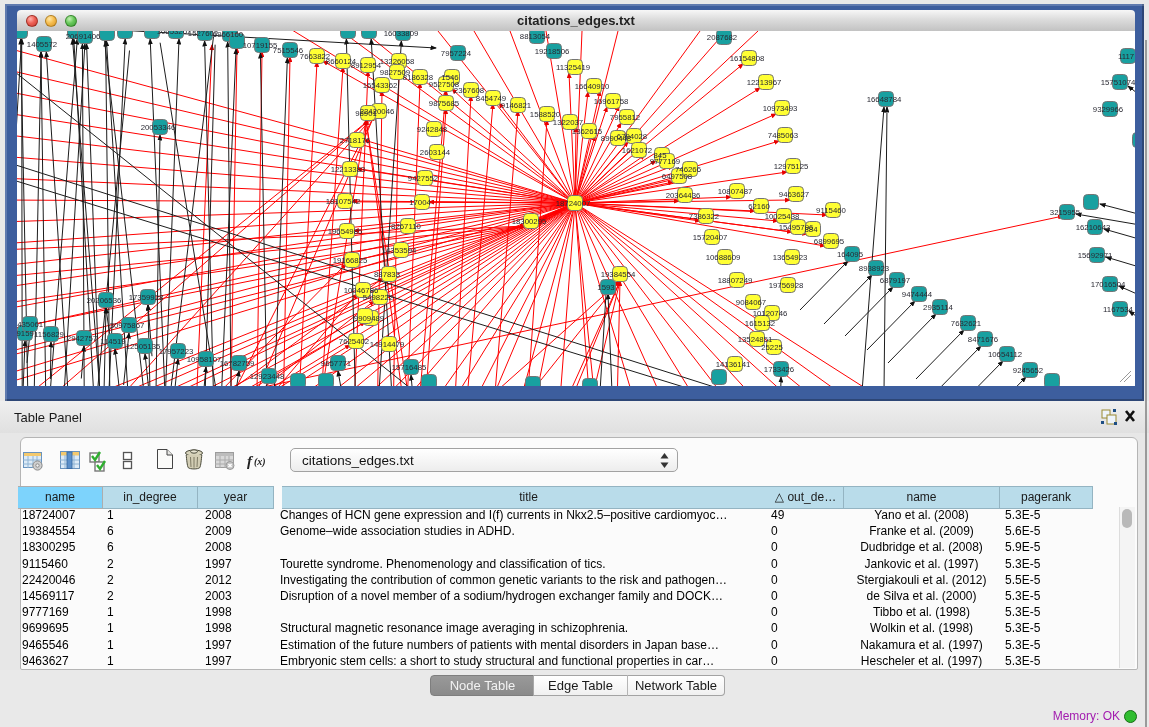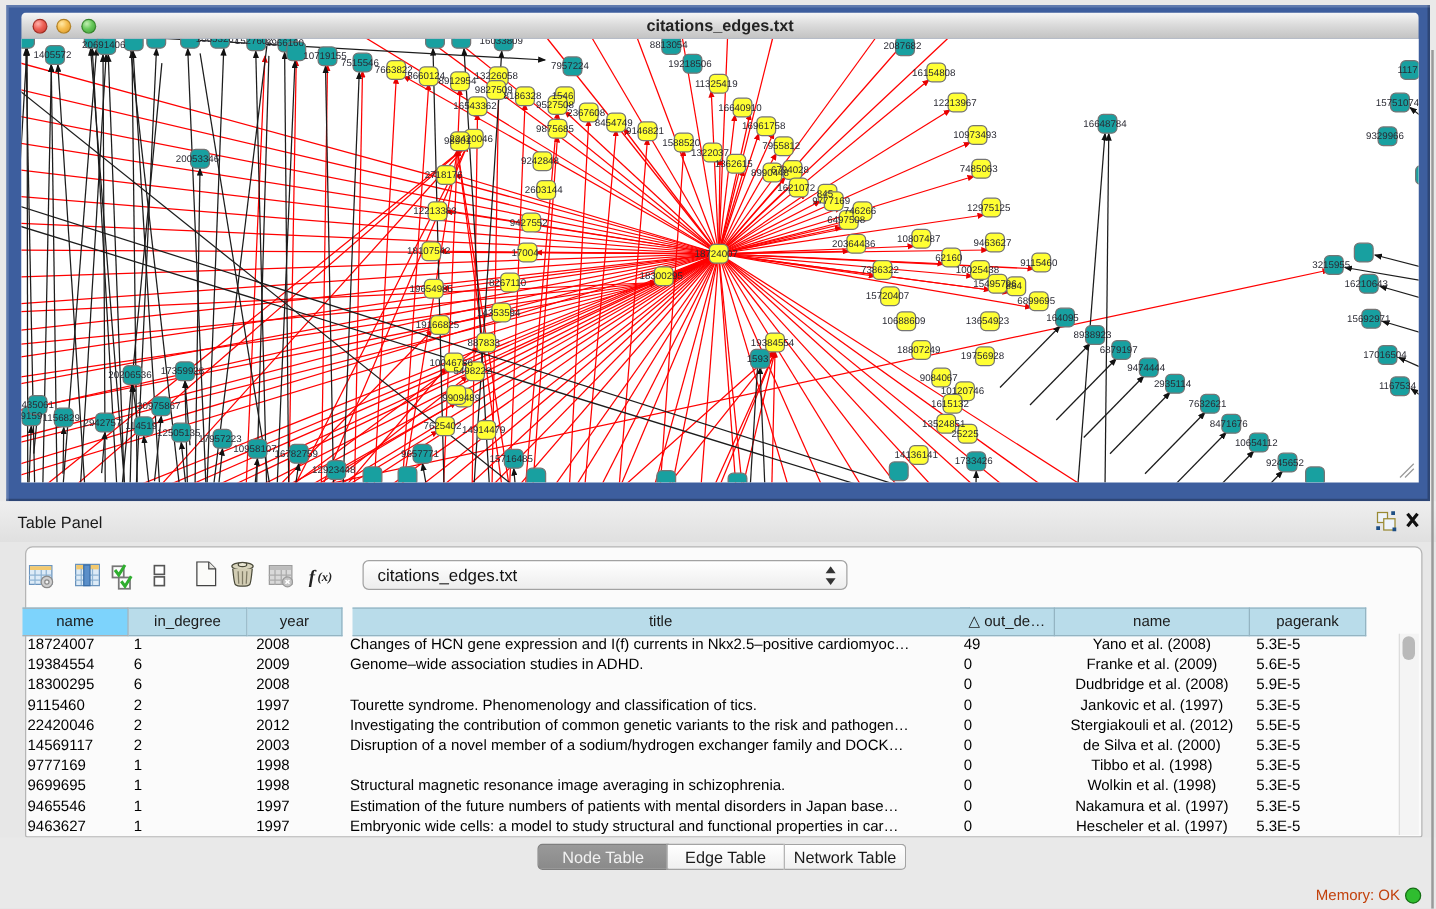--- a/index.html
+++ b/index.html
@@ -718,30 +718,30 @@
     <span style="left:205px">1997</span>
     <span style="left:280px">Estimation of the future numbers of patients with mental disorders in Japan base…</span>
     <span style="left:771px">0</span>
     <span class="ctr" style="left:844px;width:155px">Nakamura et al. (1997)</span>
     <span style="left:1005px">5.3E-5</span>
   </div>
 <div class="row" style="top:652.8px">
     <span style="left:22px">9463627</span>
     <span style="left:107px">1</span>
     <span style="left:205px">1997</span>
-    <span style="left:280px">Embryonic wide cells: a model to study structural and functional properties in car…</span>
+    <span style="left:280px">Embryonic stem cells: a short to study structural and functional properties in car…</span>
     <span style="left:771px">0</span>
     <span class="ctr" style="left:844px;width:155px">Hescheler et al. (1997)</span>
     <span style="left:1005px">5.3E-5</span>
   </div>
 
 <div class="abs" style="left:1119px;top:507px;width:15px;height:161px;background:#f4f4f4;border-left:1px solid #ddd"></div>
 <div class="abs" style="left:1122px;top:509px;width:10px;height:19px;background:#b9b9b9;border-radius:5px"></div>
 <div id="tabbar" class="abs"></div>
 <div class="seg" style="left:430px;width:103px;background:linear-gradient(#999,#8a8a8a);color:#f2f2f2;border:1px solid #7e7e7e;border-radius:4px 0 0 4px">Node Table</div>
 <div class="seg" style="left:534px;width:93px">Edge Table</div>
 <div class="seg" style="left:628px;width:96px;border-radius:0 4px 4px 0;border-right:1px solid #a3a3a3">Network Table</div>
 <div class="abs" style="left:533px;top:675px;width:1px;height:21px;background:#a8a8a8"></div>
 <div class="abs" style="left:627px;top:675px;width:1px;height:21px;background:#b5b5b5"></div>
 <div id="status" class="abs"></div>
-<div class="abs" style="right:29px;top:709px;font-size:12px;color:#c2410c">Memory: OK</div>
+<div class="abs" style="right:29px;top:709px;font-size:12px;color:#a21caf">Memory: OK</div>
 <div class="abs" style="left:1124px;top:710px;width:13px;height:13px;border-radius:50%;background:#2fbd2f;border:1.5px solid #156e15;box-sizing:border-box"></div>
 <div id="redge" class="abs"></div>
 
 </body></html>

